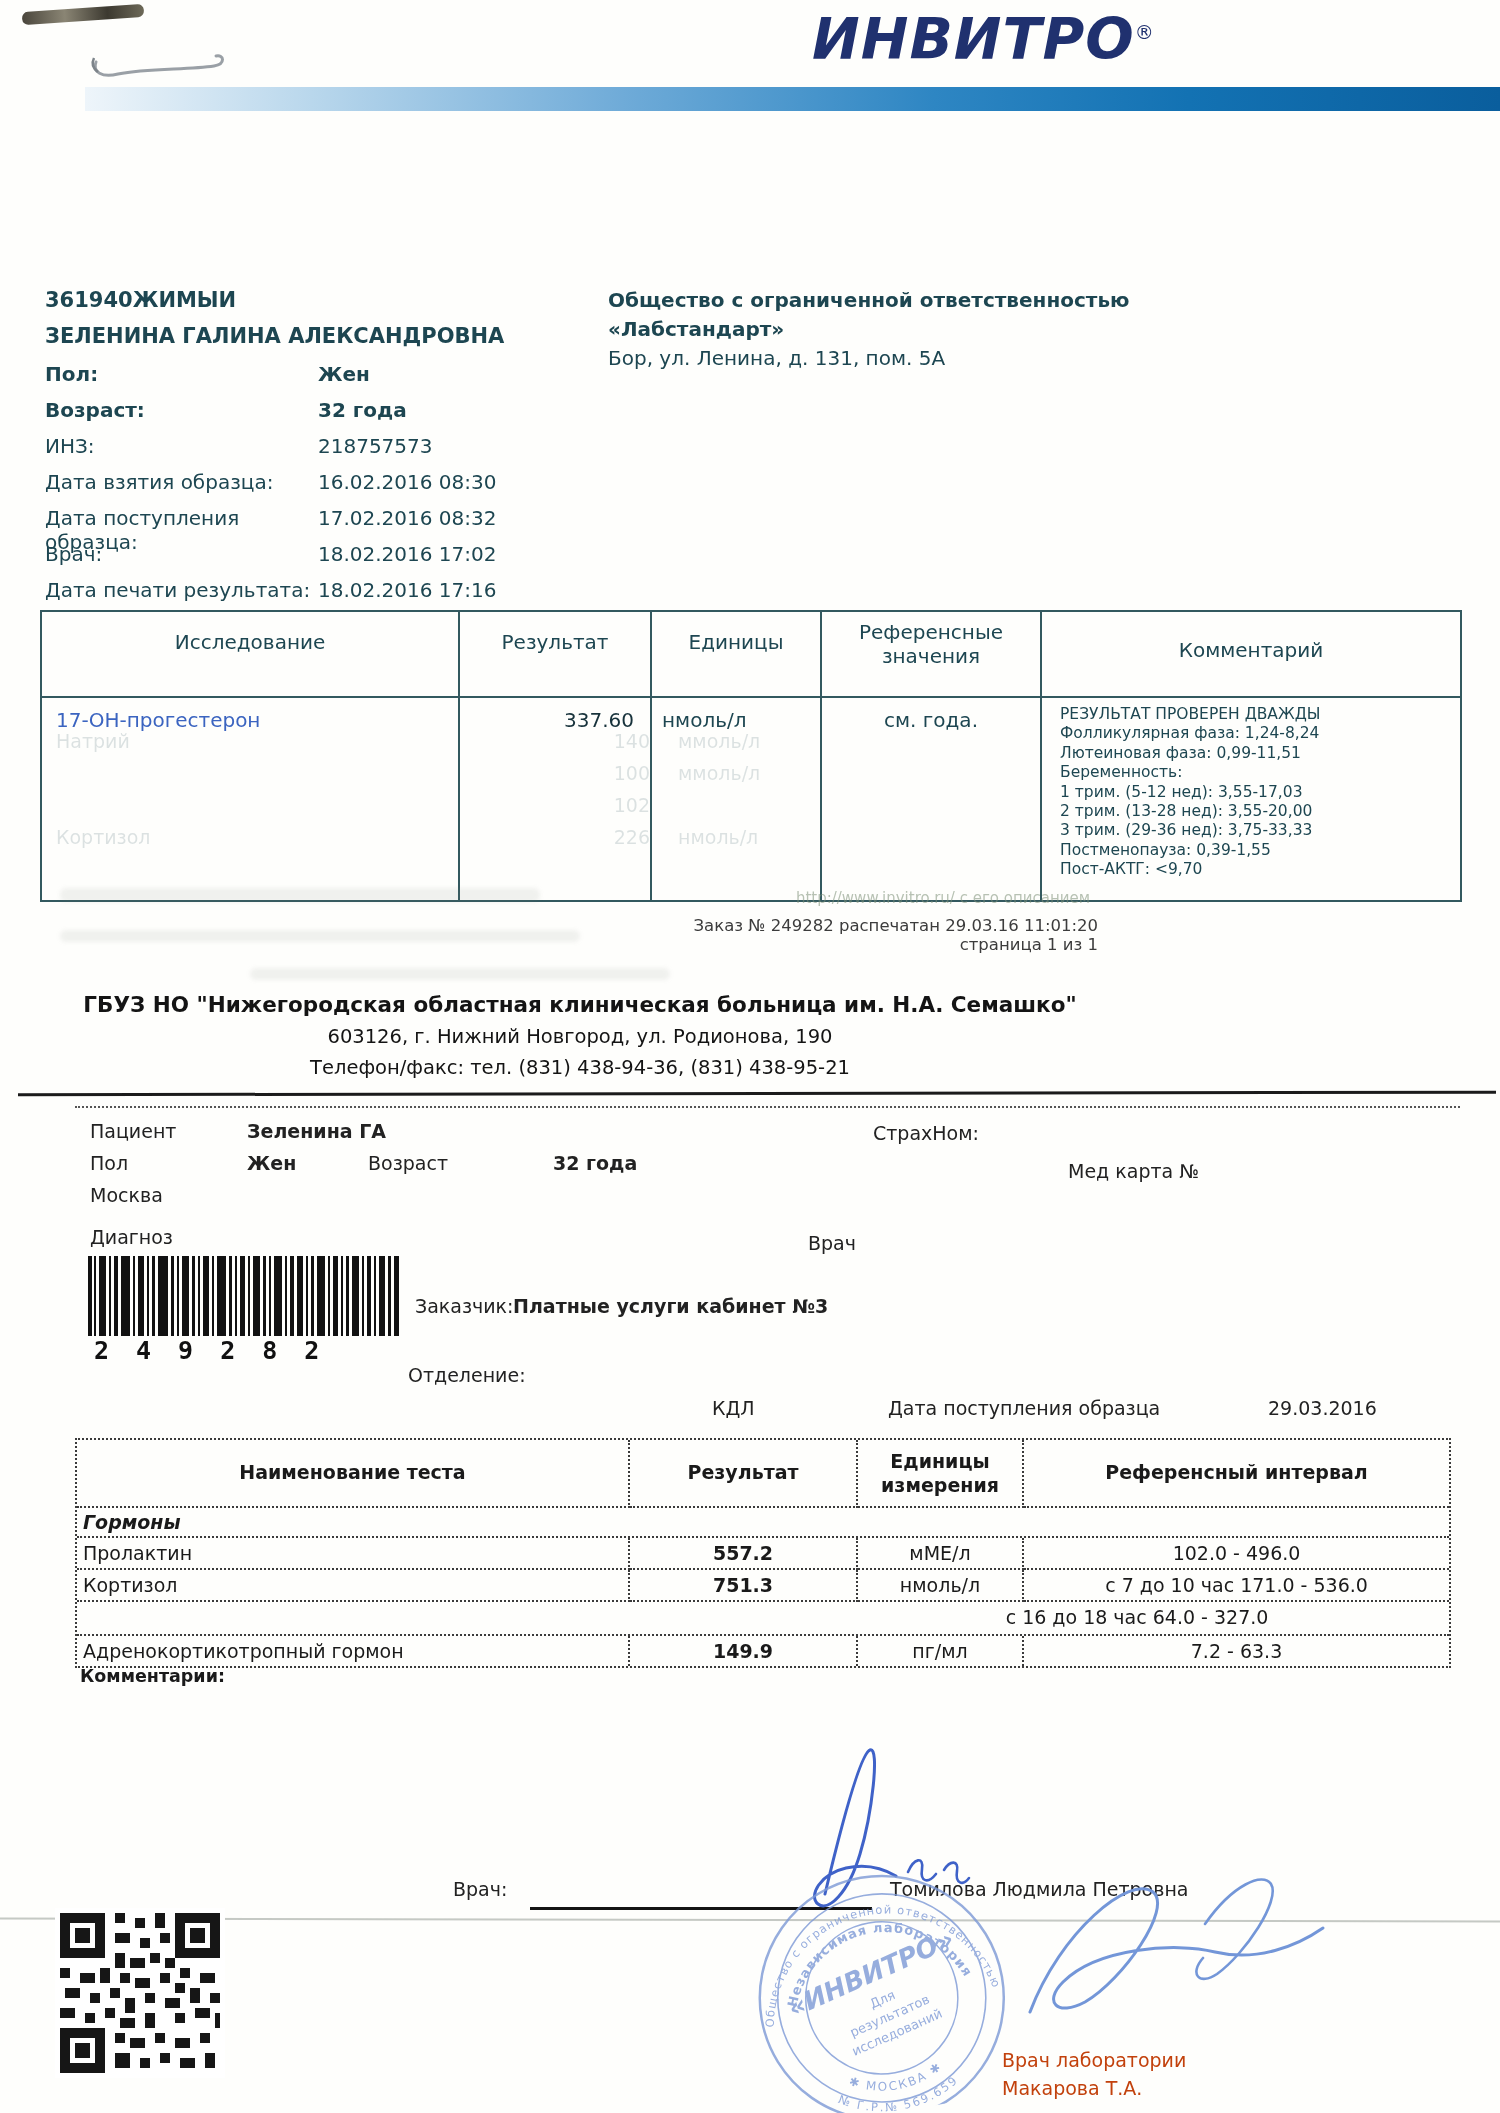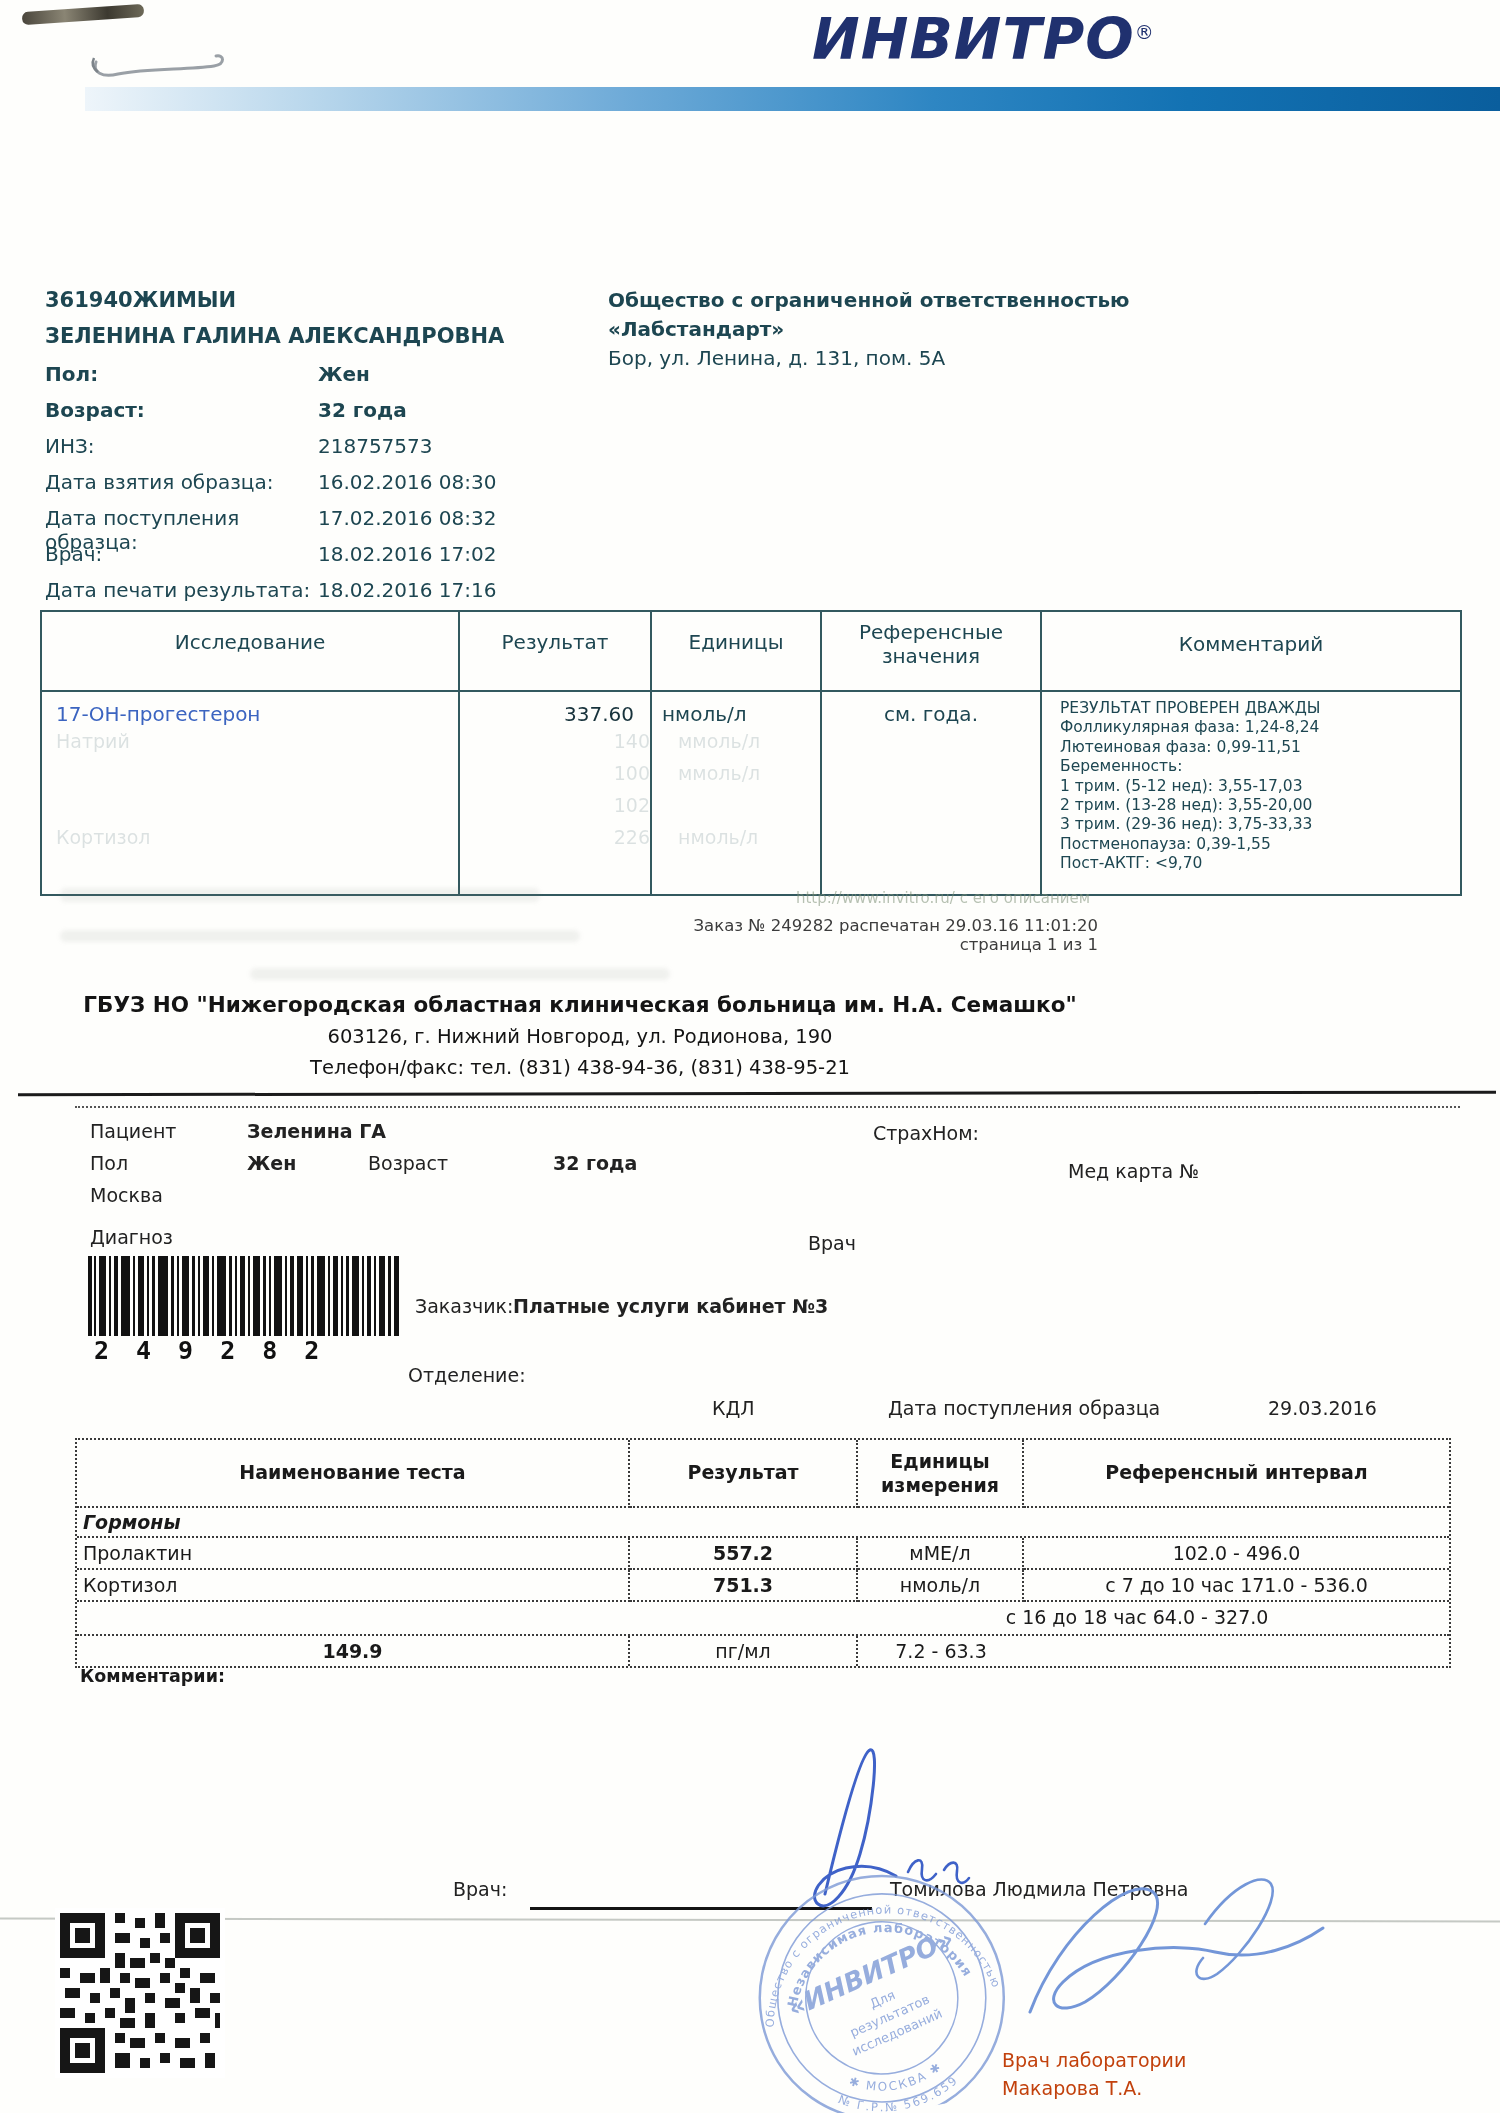--- a/index.html
+++ b/index.html
@@ -125,21 +125,21 @@
     <div class="l12">Общество с ограниченной ответственностью</div>
     <div class="l12">«Лабстандарт»</div>
     <div>Бор, ул. Ленина, д. 131, пом. 5А</div>
   </div>
 
   <div class="abs t1">
     <div class="h" style="padding-top:18px;">Исследование</div>
     <div class="h" style="padding-top:18px;">Результат</div>
     <div class="h" style="padding-top:18px;">Единицы</div>
     <div class="h">Референсные значения</div>
-    <div class="h" style="padding-top:20px;">Комментарий</div>
+    <div class="h" style="padding-top:26px;">Комментарий</div>
 
     <div class="c cell-name">17-ОН-прогестерон</div>
     <div class="c cell-res">337.60</div>
     <div class="c cell-units">нмоль/л</div>
     <div class="c cell-ref">см. года.</div>
     <div class="c cell-comm">
       <div>РЕЗУЛЬТАТ ПРОВЕРЕН ДВАЖДЫ</div>
       <div>Фолликулярная фаза: 1,24-8,24</div>
       <div>Лютеиновая фаза: 0,99-11,51</div>
       <div>Беременность:</div>
@@ -275,20 +275,21 @@
 
     <div class="rc">Кортизол</div>
     <div class="rc res">751.3</div>
     <div class="rc ctr">нмоль/л</div>
     <div class="rc ctr last">с 7 до 10 час 171.0 - 536.0</div>
 
     <div class="full" style="height:32px;">
       <span class="cont-span">с 16 до 18 час 64.0 - 327.0</span>
     </div>
 
+    <div class="rc norm-b">Адренокортикотропный гормон</div>
     <div class="rc res norm-b">149.9</div>
     <div class="rc ctr norm-b">пг/мл</div>
     <div class="rc ctr last norm-b">7.2 - 63.3</div>
   </div>
   <div class="abs comments-lbl">Комментарии:</div>
 
   <div class="abs doctor-lbl">Врач:</div>
   <div class="abs sign-line"></div>
   <div class="abs doctor-name">Томилова Людмила Петровна</div>
   <svg class="abs" style="left:770px;top:1736px;" width="240" height="180" viewBox="0 0 240 180">

